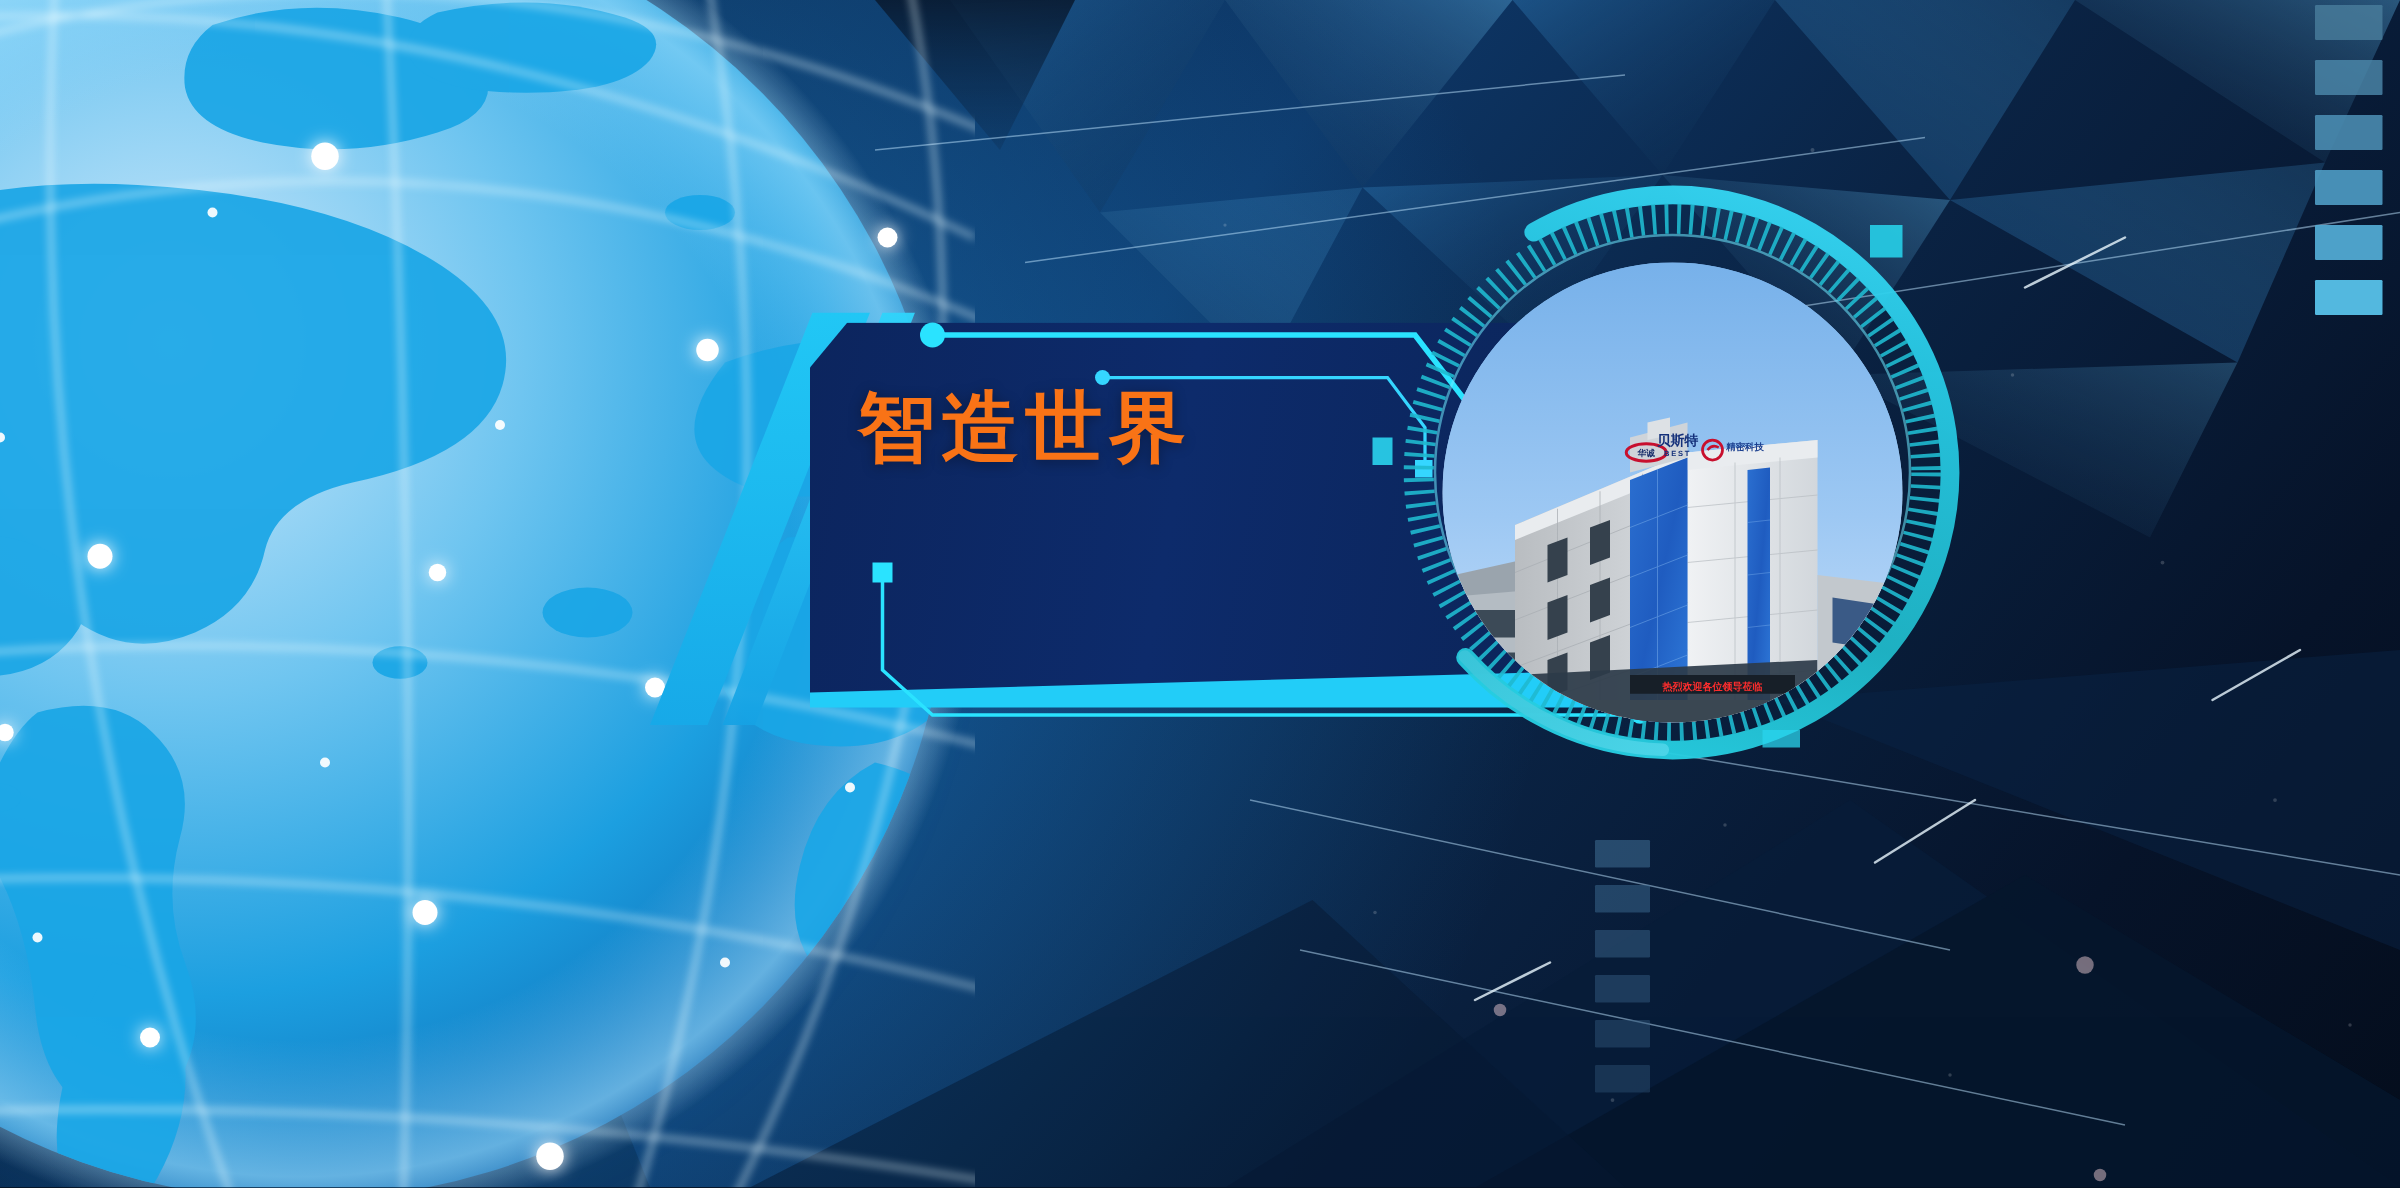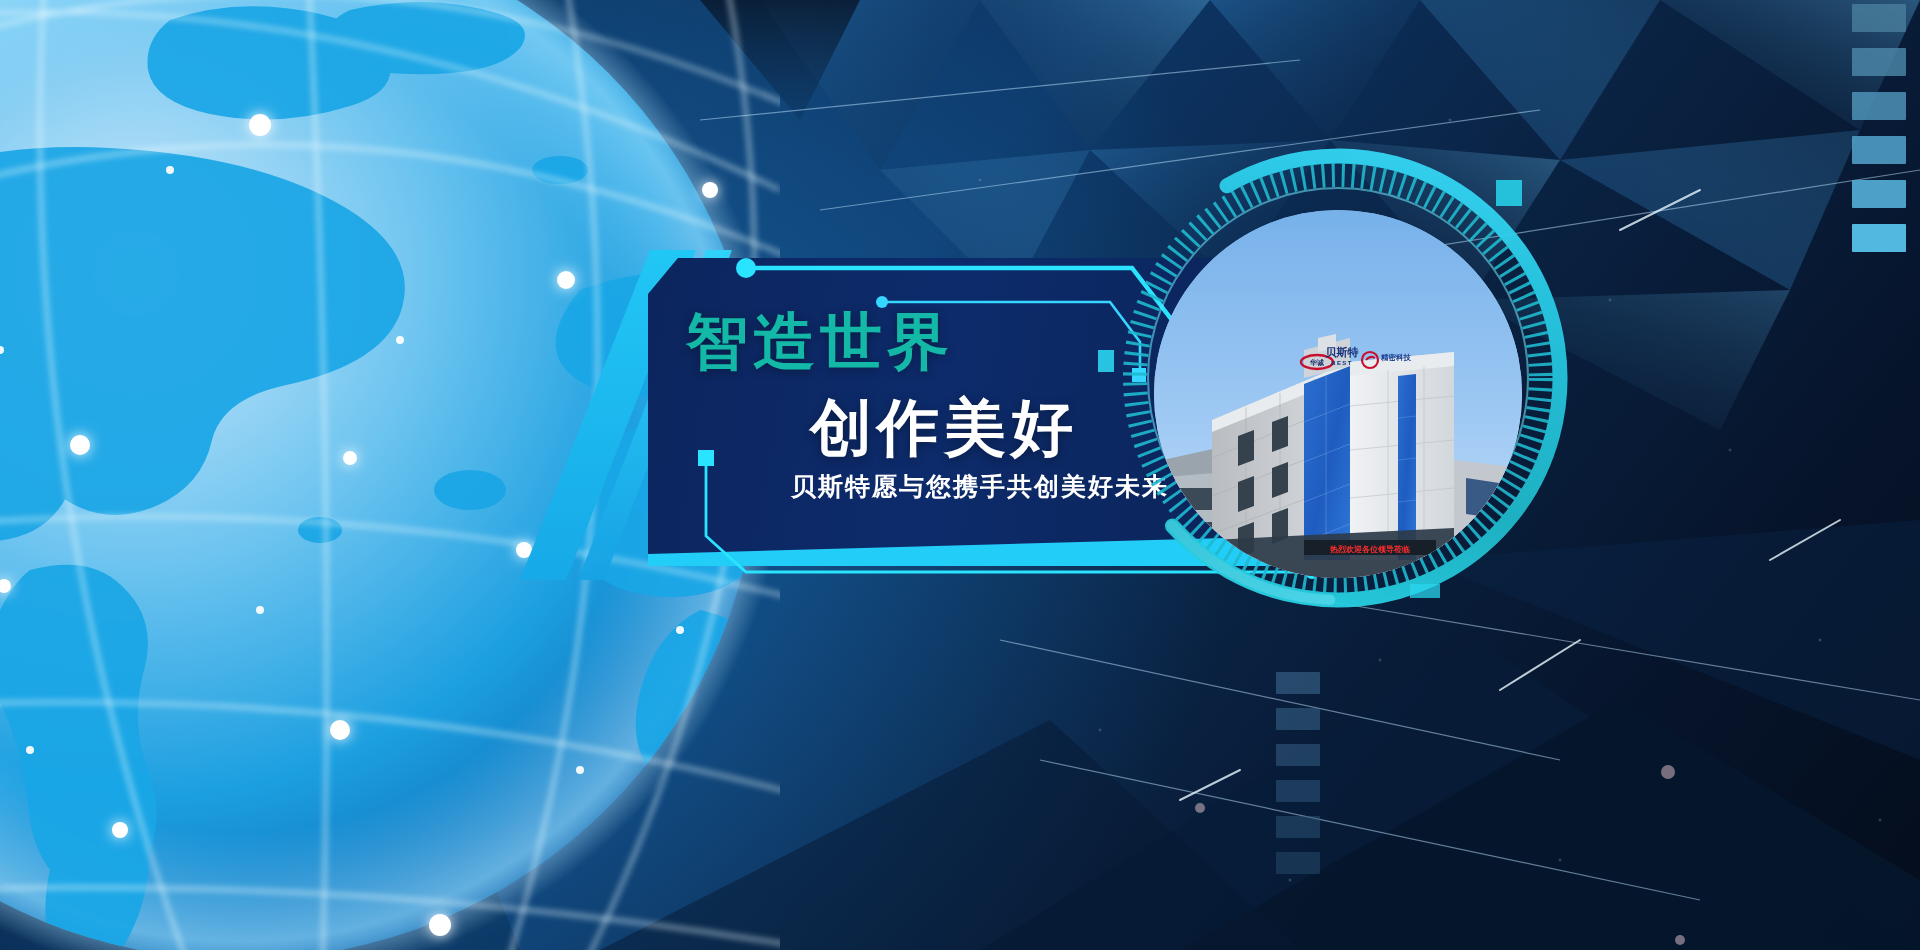--- a/index.html
+++ b/index.html
@@ -58,21 +58,21 @@
   .circuit{position:absolute;left:700px;top:250px;width:620px;height:330px;pointer-events:none;}
   .circuit svg{width:100%;height:100%;display:block;overflow:visible;}
 
   
   .headline{
     position:absolute;left:648px;top:258px;width:650px;height:300px;
     pointer-events:none;
   }
   .ln1{
     position:absolute;left:38px;top:42px;
-    font-size:62px;font-weight:700;color:#14b8a6;letter-spacing:5px;
+    font-size:62px;font-weight:700;color:#f97316;letter-spacing:5px;
     text-shadow:0 2px 10px rgba(0,0,0,.35);
     font-family:"Liberation Sans","DejaVu Sans",sans-serif;
   }
   .ln2{
     position:absolute;left:162px;top:128px;
     font-size:62px;font-weight:700;color:#ffffff;letter-spacing:5px;
     text-shadow:0 2px 10px rgba(0,0,0,.35);
     font-family:"Liberation Sans","DejaVu Sans",sans-serif;
   }
   .sub{
@@ -316,22 +316,20 @@
       <g fill="none" stroke="#2ae3ff" stroke-width="2.8" stroke-linecap="square">
         <path d="M6 214 V286 L46 322 H614"></path>
       </g>
       <rect x="-2" y="200" width="16" height="16" fill="#2ae3ff"></rect>
       <circle cx="612" cy="322" r="7" fill="#2ae3ff"></circle>
     </svg>
   </div>
 
   <div class="headline">
     <div class="ln1">智造世界</div>
-    <div class="ln2">创作美好</div>
-    <div class="sub">贝斯特愿与您携手共创美好未来</div>
   </div>
 
   <div class="circle-zone">
 
     <svg class="ring-svg" viewBox="0 0 468 468" aria-hidden="true">
       <defs>
         <linearGradient id="ringGrad" x1="0" y1="0" x2="1" y2="1">
           <stop offset="0" stop-color="#2ce0f5"></stop>
           <stop offset="35%" stop-color="#1fb8c9"></stop>
           <stop offset="70%" stop-color="#27c9e4"></stop>

